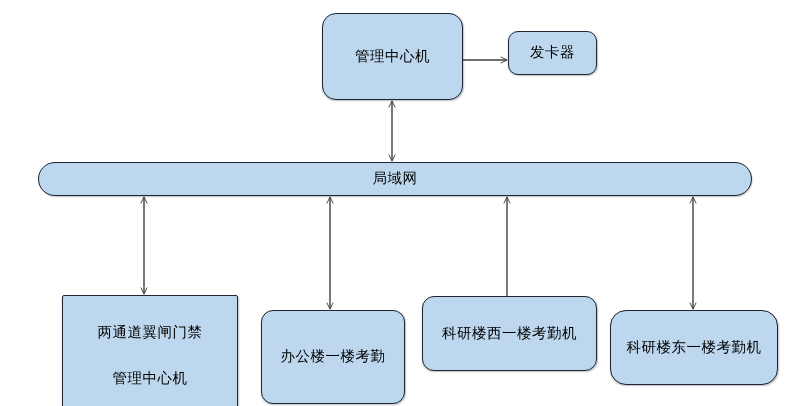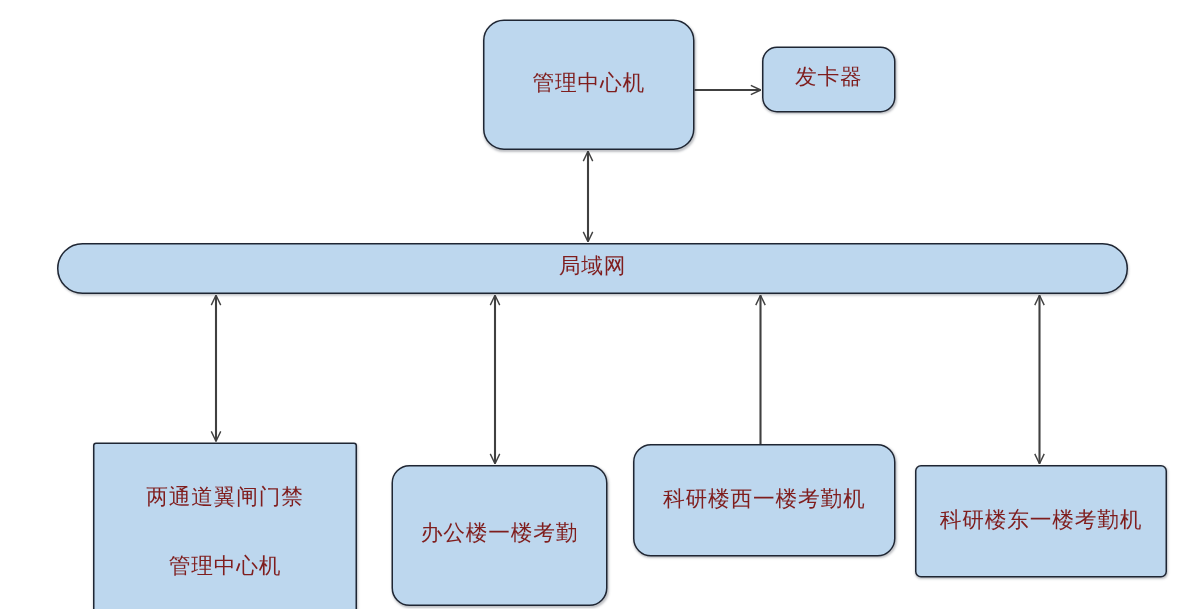--- a/index.html
+++ b/index.html
@@ -21,21 +21,21 @@
   .node {
     position: absolute;
     box-sizing: border-box;
     background: #bdd7ee;
     border: 1.4px solid #1f2633;
     border-radius: 12px;
     display: flex;
     flex-direction: column;
     align-items: center;
     justify-content: center;
-    color: #7f1d1d;
+    color: #000000;
     font-size: 14.5px;
     letter-spacing: 0.5px;
     line-height: 1.2;
     text-align: center;
     box-shadow: 0.5px 1px 1.5px rgba(40,46,60,0.30);
   }
   .node .line {
     display: block;
     white-space: nowrap;
   }
@@ -63,21 +63,21 @@
   #node-office-bldg {
     left: 261px; top: 310px; width: 144px; height: 94px;
     border-radius: 12px;
   }
   #node-research-west {
     left: 422px; top: 296px; width: 175px; height: 75px;
     border-radius: 12px;
   }
   #node-research-east {
     left: 610px; top: 310px; width: 168px; height: 75px;
-    border-radius: 4px;
+    border-radius: 16px;
   }
   
   #connectors {
     position: absolute;
     left: 0; top: 0;
     width: 791px;
     height: 406px;
     pointer-events: none;
   }
   #connectors line {

